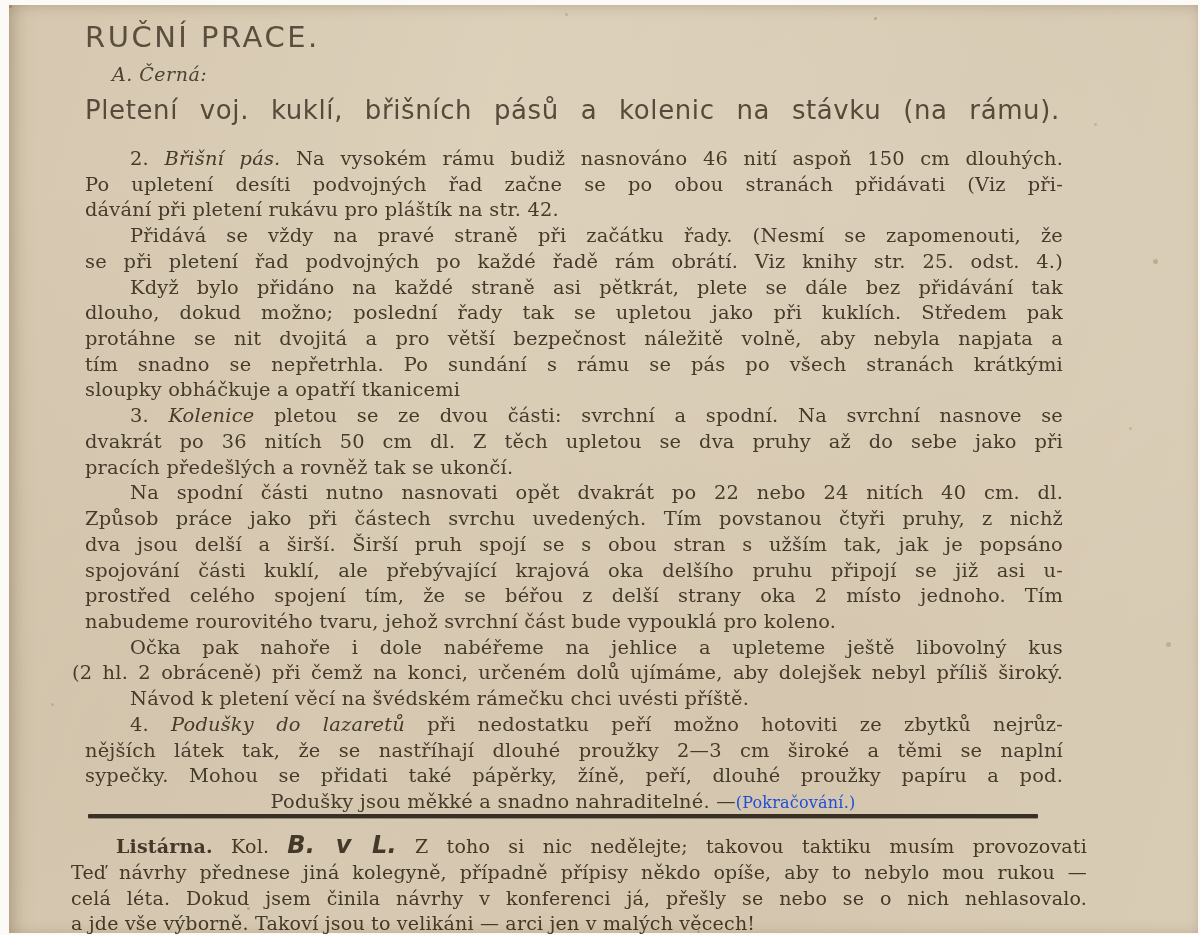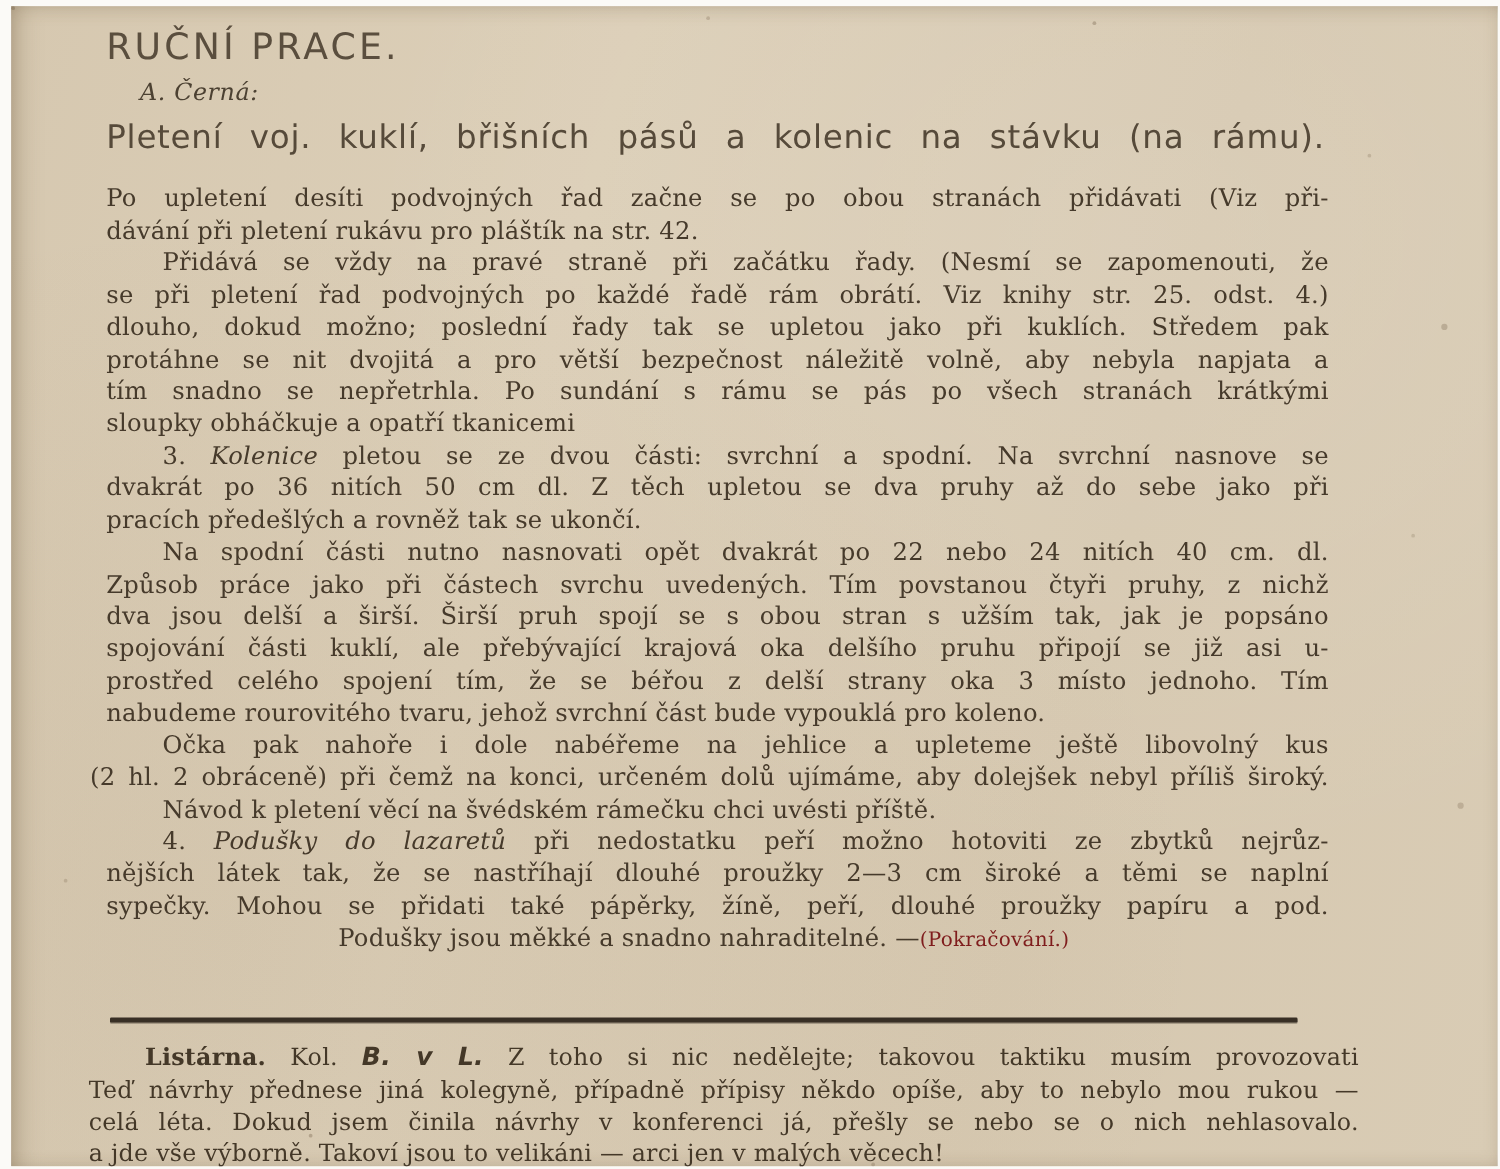--- a/index.html
+++ b/index.html
@@ -57,58 +57,60 @@
     position:absolute;left:71px;top:833px;width:1016px;
     font-size:19px;line-height:25.8px;color:#443828;
     letter-spacing:.2px;
   }
   .line{text-align:justify;text-align-last:justify;white-space:normal;}
   .line.last{text-align:left;text-align-last:left;}
   .line.indent .segs::before{content:"";display:inline-block;width:45px;}
   .line.outdent{margin-left:-13px;}
   .st-i{font-style:italic;}
   .st-b{font-weight:bold;}
-  .st-bi{font-weight:bold;font-style:italic;font-family:"DejaVu Sans", sans-serif;font-size:20px;}
+  .st-bi{font-weight:bold;font-style:italic;font-family:"DejaVu Sans", sans-serif;font-size:24px;}
   .line.cont{display:flex;justify-content:center;align-items:baseline;
     text-align:left;text-align-last:left;}
-  .continuation{font-size:16px;margin-right:22px;color:#7f1d1d;white-space:nowrap;}
+  .continuation{font-size:16px;margin-right:22px;color:#1d4ed8;white-space:nowrap;}
   .rule{
     position:absolute;left:88px;top:814px;width:950px;height:4px;
     background:#382f25;border-radius:1px;
     box-shadow:0 1px 0 rgba(56,47,37,.4);
   }
 </style>
 </head>
 <body>
 
 <div class="paper">
   <div class="specks"></div>
 </div>
 
 <div class="journal-title">RUČNÍ PRACE.</div>
 <div class="author">A. Černá:</div>
 <div class="article-title">Pletení voj. kuklí, břišních pásů a kolenic na stávku (na rámu).</div>
 
 <div class="body-text" id="article-body">
+    <div class="line indent"><span class="segs"><span>2. </span><span class="st-i">Břišní pás.</span><span> Na vysokém rámu budiž nasnováno 46 nití aspoň 150 cm dlouhých.</span></span></div>
     <div class="line"><span class="segs"><span>Po upletení desíti podvojných řad začne se po obou stranách přidávati (Viz při-</span></span></div>
     <div class="line last"><span class="segs"><span>dávání při pletení rukávu pro pláštík na str. 42.</span></span></div>
     <div class="line indent"><span class="segs"><span>Přidává se vždy na pravé straně při začátku řady. (Nesmí se zapomenouti, že</span></span></div>
     <div class="line"><span class="segs"><span>se při pletení řad podvojných po každé řadě rám obrátí. Viz knihy str. 25. odst. 4.)</span></span></div>
+    <div class="line indent"><span class="segs"><span>Když bylo přidáno na každé straně asi pětkrát, plete se dále bez přidávání tak</span></span></div>
     <div class="line"><span class="segs"><span>dlouho, dokud možno; poslední řady tak se upletou jako při kuklích. Středem pak</span></span></div>
     <div class="line"><span class="segs"><span>protáhne se nit dvojitá a pro větší bezpečnost náležitě volně, aby nebyla napjata a</span></span></div>
     <div class="line"><span class="segs"><span>tím snadno se nepřetrhla. Po sundání s rámu se pás po všech stranách krátkými</span></span></div>
     <div class="line last"><span class="segs"><span>sloupky obháčkuje a opatří tkanicemi</span></span></div>
     <div class="line indent"><span class="segs"><span>3. </span><span class="st-i">Kolenice</span><span> pletou se ze dvou části: svrchní a spodní. Na svrchní nasnove se</span></span></div>
     <div class="line"><span class="segs"><span>dvakrát po 36 nitích 50 cm dl. Z těch upletou se dva pruhy až do sebe jako při</span></span></div>
     <div class="line last"><span class="segs"><span>pracích předešlých a rovněž tak se ukončí.</span></span></div>
     <div class="line indent"><span class="segs"><span>Na spodní části nutno nasnovati opět dvakrát po 22 nebo 24 nitích 40 cm. dl.</span></span></div>
     <div class="line"><span class="segs"><span>Způsob práce jako při částech svrchu uvedených. Tím povstanou čtyři pruhy, z nichž</span></span></div>
     <div class="line"><span class="segs"><span>dva jsou delší a širší. Širší pruh spojí se s obou stran s užším tak, jak je popsáno</span></span></div>
     <div class="line"><span class="segs"><span>spojování části kuklí, ale přebývající krajová oka delšího pruhu připojí se již asi u-</span></span></div>
-    <div class="line"><span class="segs"><span>prostřed celého spojení tím, že se béřou z delší strany oka 3 místo jednoho. Tím</span></span></div>
+    <div class="line"><span class="segs"><span>prostřed celého spojení tím, že se béřou z delší strany oka 2 místo jednoho. Tím</span></span></div>
     <div class="line last"><span class="segs"><span>nabudeme rourovitého tvaru, jehož svrchní část bude vypouklá pro koleno.</span></span></div>
     <div class="line indent"><span class="segs"><span>Očka pak nahoře i dole nabéřeme na jehlice a upleteme ještě libovolný kus</span></span></div>
     <div class="line outdent"><span class="segs"><span>(2 hl. 2 obráceně) při čemž na konci, určeném dolů ujímáme, aby dolejšek nebyl příliš široký.</span></span></div>
     <div class="line indent last"><span class="segs"><span>Návod k pletení věcí na švédském rámečku chci uvésti příště.</span></span></div>
     <div class="line indent"><span class="segs"><span>4. </span><span class="st-i">Podušky do lazaretů</span><span> při nedostatku peří možno hotoviti ze zbytků nejrůz-</span></span></div>
     <div class="line"><span class="segs"><span>nějších látek tak, že se nastříhají dlouhé proužky 2—3 cm široké a těmi se naplní</span></span></div>
     <div class="line"><span class="segs"><span>sypečky. Mohou se přidati také pápěrky, žíně, peří, dlouhé proužky papíru a pod.</span></span></div>
     <div class="line cont">
       <span class="segs"><span>Podušky jsou měkké a snadno nahraditelné. —</span></span>
       <span class="continuation">(Pokračování.)</span>

